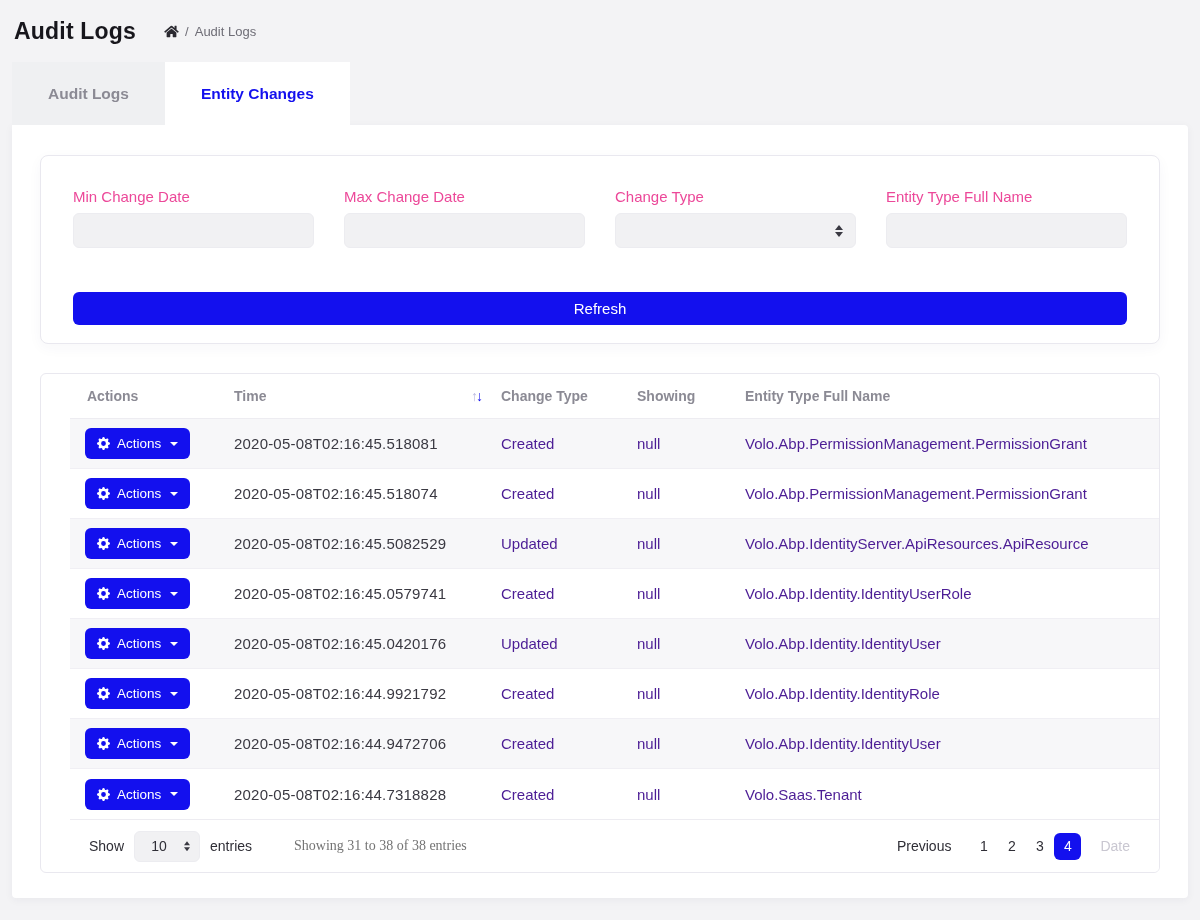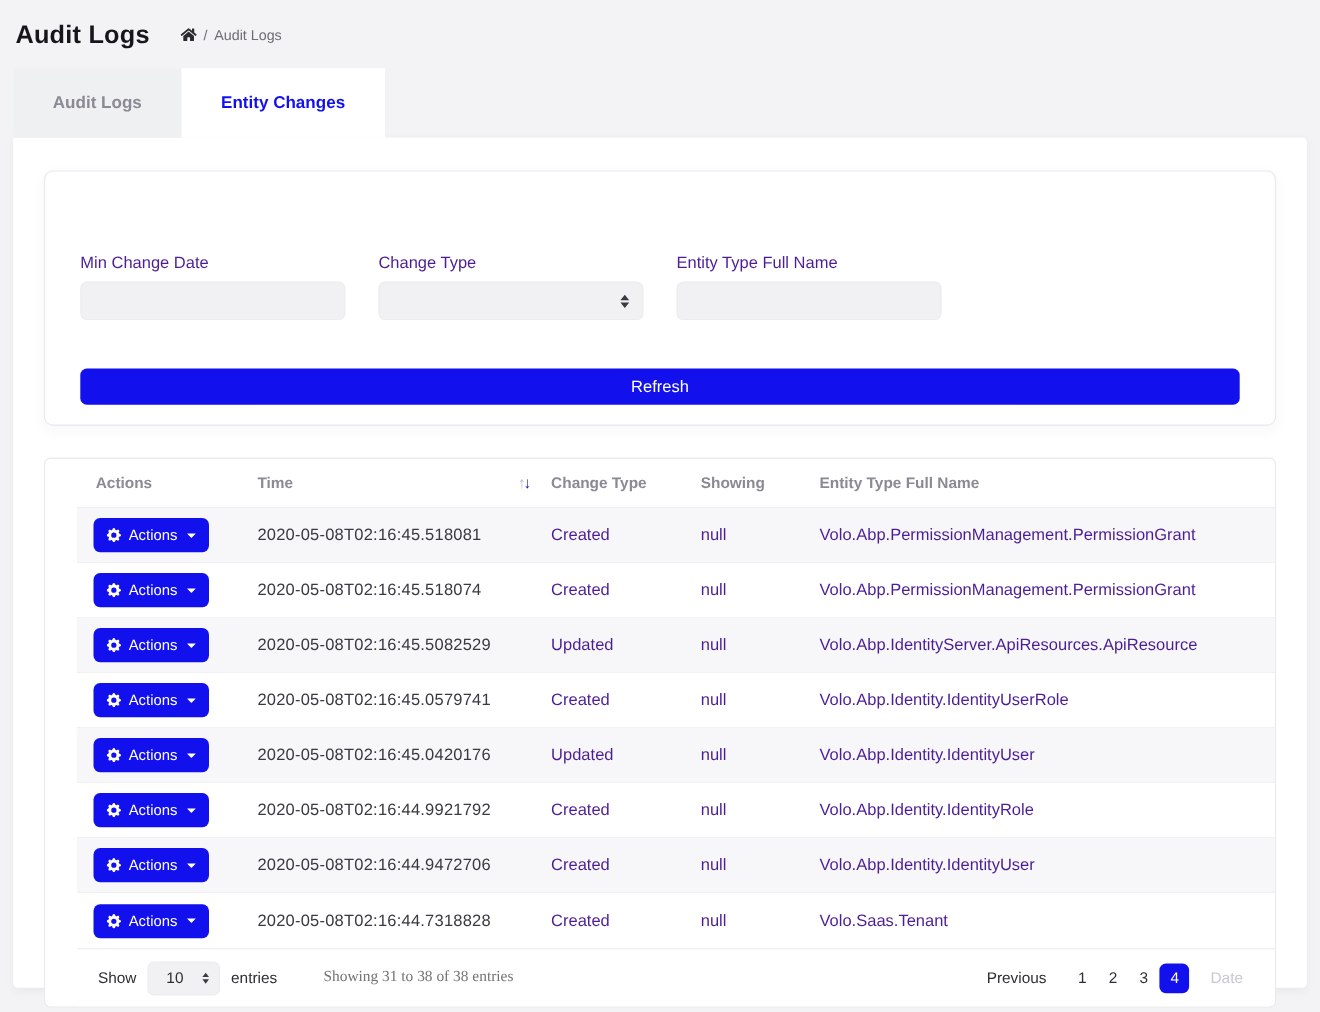--- a/index.html
+++ b/index.html
@@ -37,21 +37,21 @@
 
   
   .filter-card {
     margin:0 28px; position:relative; top:30px;
     border:1px solid #e9e8ef; border-radius:8px;
     padding:32px 32px 18px 32px;
     background:#fff;
     box-shadow:0 4px 14px rgba(40,40,90,0.04);
   }
   .filter-grid { display:grid; grid-template-columns:repeat(4,1fr); gap:30px; }
-  .field-label { display:block; font-size:15px; color:#4c1d95; margin-bottom:8px;margin-top:43px; }
+  .field-label { display:block; font-size:15px; color:#ec4899; margin-bottom:8px; }
   .text-input, .select-input {
     width:100%; height:35px; background:#f1f1f3;
     border:1px solid #ececf0; border-radius:6px;
     padding:0 12px; font-size:14px; color:#333;
     font-family:"Liberation Sans", sans-serif;
     appearance:none; -webkit-appearance:none; outline:none;
   }
   .select-wrap { position:relative; }
   .select-arrows {
     position:absolute; right:13px; top:50%; transform:translateY(-50%);
@@ -149,20 +149,24 @@
   <button class="tab">Audit Logs</button>
   <button class="tab active">Entity Changes</button>
 </div>
 
 <div class="panel">
 
   <div class="filter-card">
     <div class="filter-grid">
       <div>
         <label class="field-label">Min Change Date</label>
+        <input class="text-input" type="text" value="" style="">
+      </div>
+      <div>
+        <label class="field-label">Max Change Date</label>
         <input class="text-input" type="text" value="" style="">
       </div>
       <div>
         <label class="field-label">Change Type</label>
         <div class="select-wrap">
           <select class="select-input">
             <option></option>
           </select>
           <span class="select-arrows">
               <span class="tri-up"></span>

